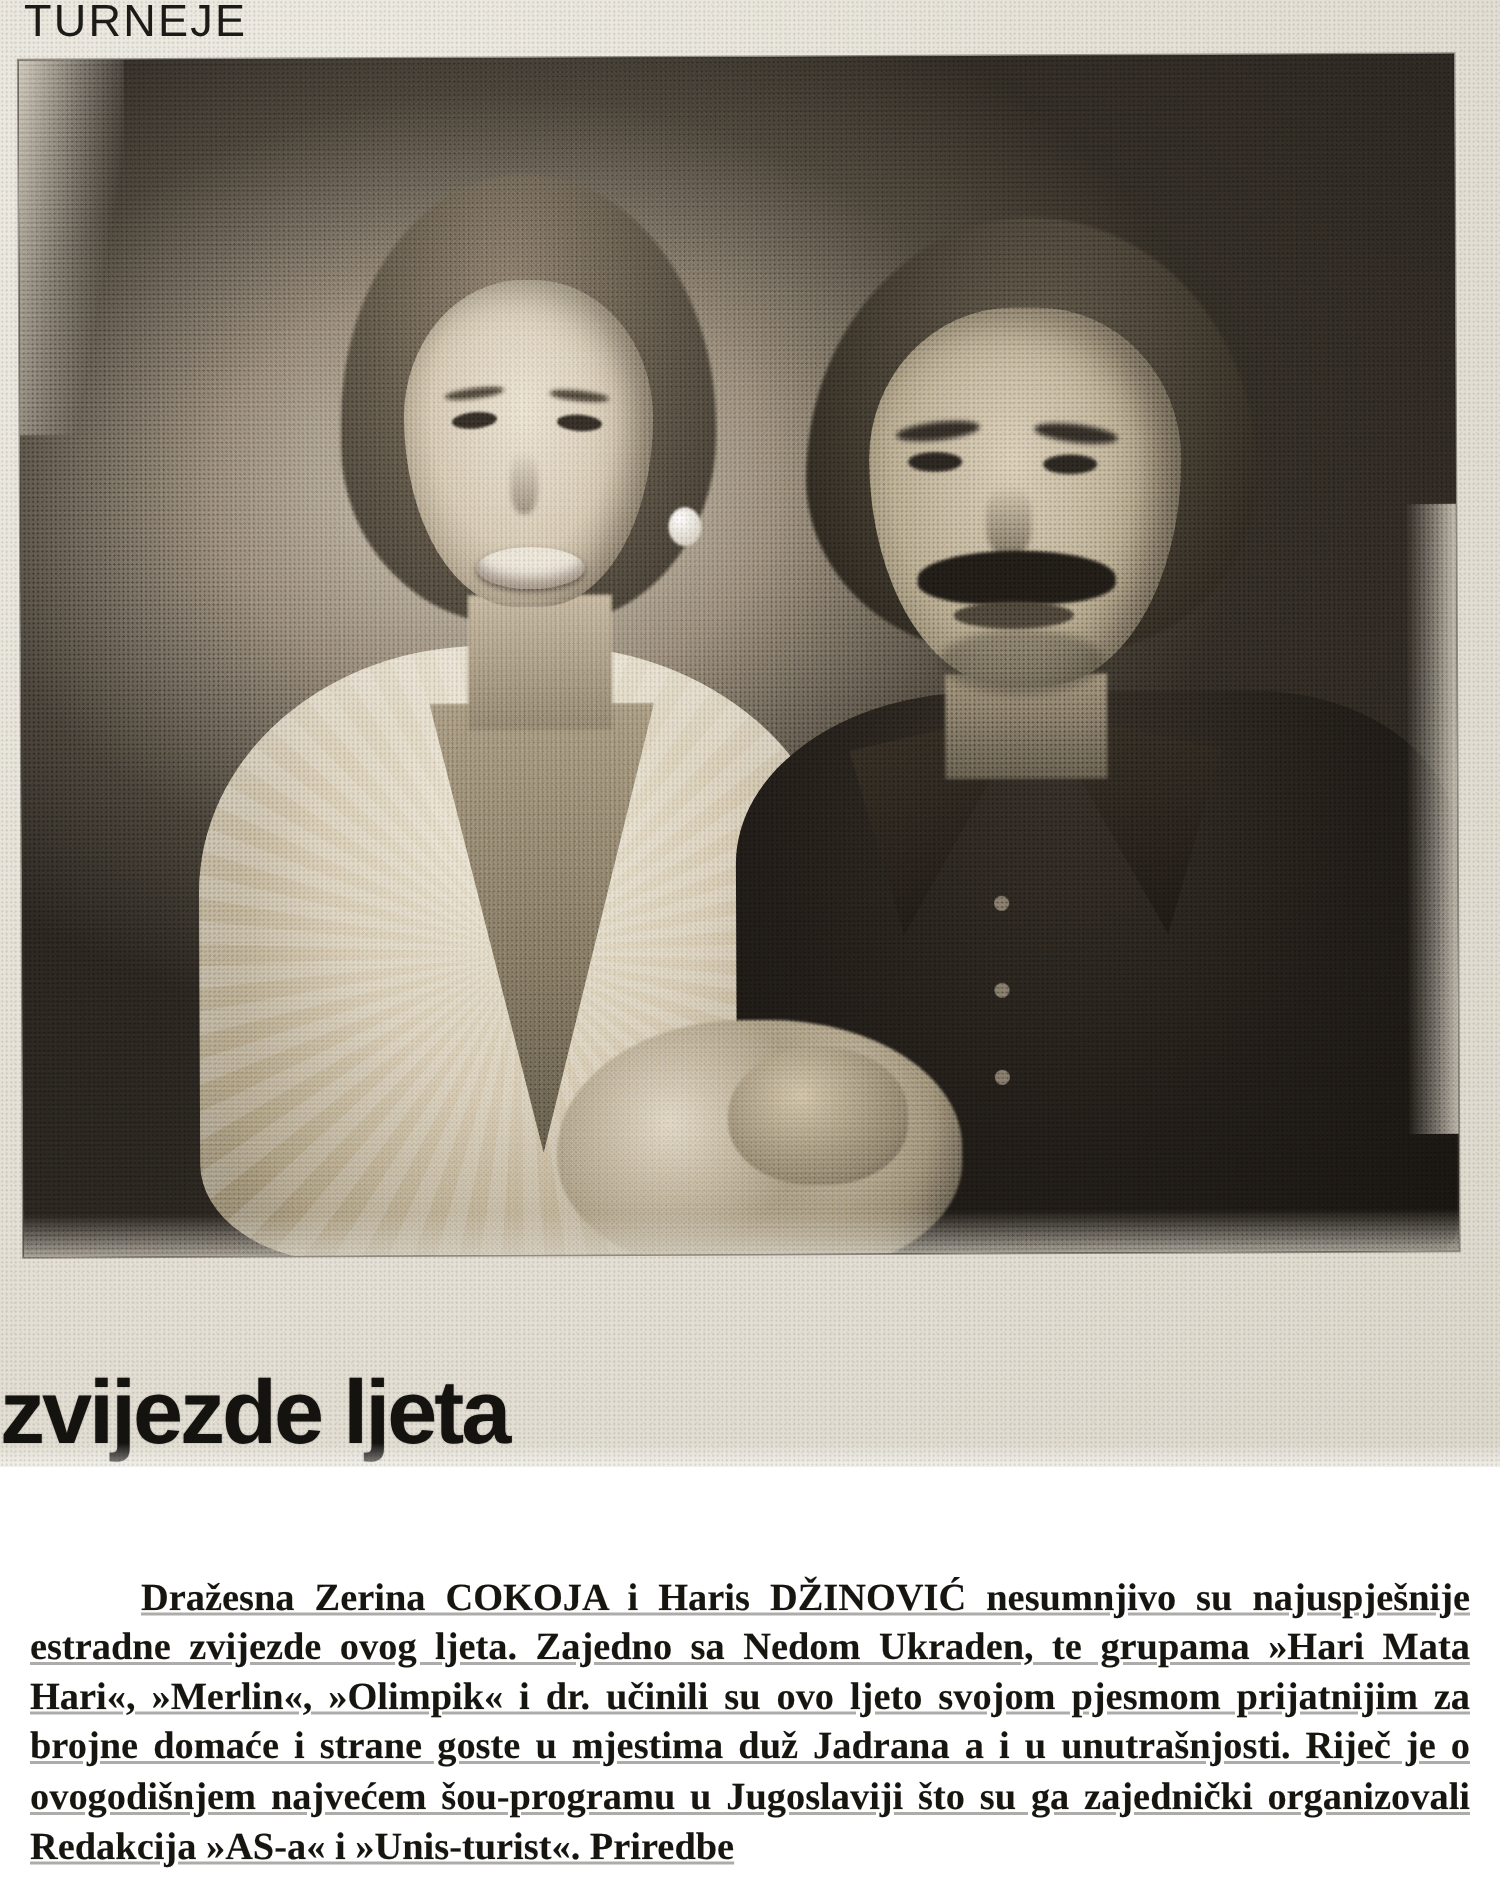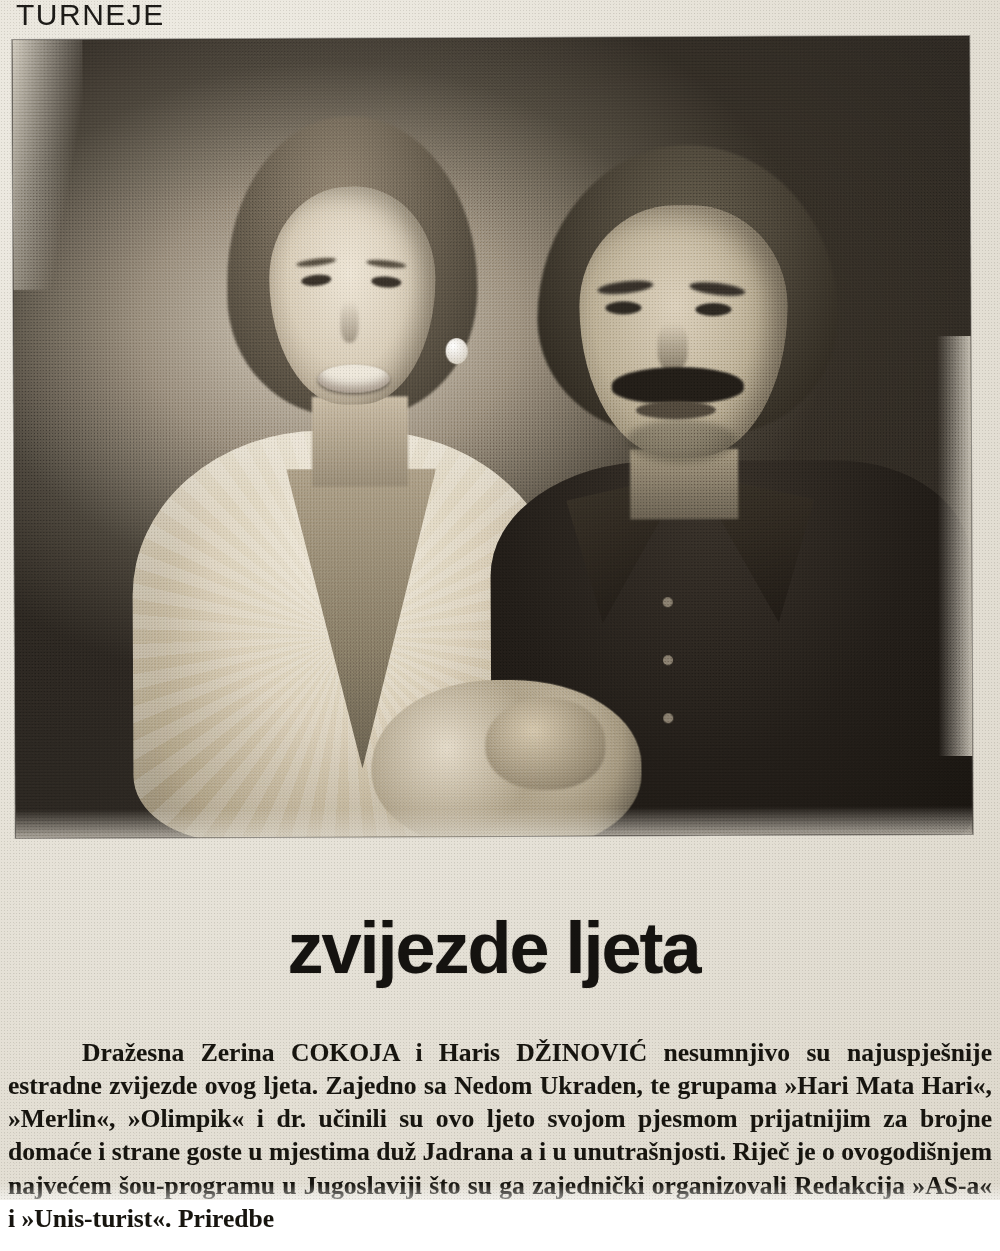--- a/index.html
+++ b/index.html
@@ -11,21 +11,21 @@
     width: 1000px;
     height: 1251px;
     overflow: hidden;
     font-family: "Liberation Sans", sans-serif;
   }
 
   
   .clipping {
     position: relative;
     width: 1000px;
-    height: 1200px;
+    height: 978px;
     background:
       radial-gradient(ellipse at 20% 15%, #efece3 0%, #e7e3d8 45%, #ded9cc 100%);
     filter: saturate(0.92);
   }
   .clipping::after {
     
     content: "";
     position: absolute;
     inset: 0;
     pointer-events: none;
@@ -249,24 +249,24 @@
     letter-spacing: 0.6px;
     color: #17150f;
     font-family: "Liberation Sans", sans-serif;
   }
 
   
   .headline {
     position: absolute;
     left: 0; right: 13px;
     top: 912px;
-    text-align: center;
+    text-align: left;
     font-family: "Liberation Sans", sans-serif;
     font-weight: 700;
-    font-size: 72px;
+    font-size: 60px;
     line-height: 1;
     letter-spacing: -2px;
     color: #151310;
     text-shadow: 0 0 1px rgba(30,26,20,0.4);
   }
 
   
   .body-text {
     position: absolute;
     left: 8px;
@@ -274,21 +274,21 @@
     top: 1036px;
     font-family: "Liberation Serif", serif;
     font-size: 25.6px;
     line-height: 1.295;
     color: #17150f;
     text-align: justify;
     text-justify: inter-word;
     font-weight: 700;
     -webkit-text-stroke: 0.2px rgba(20,18,14,0.35);
   }
-  .body-text p { margin: 0; }
+  .body-text p { margin: 12px; text-decoration: underline; }
   .body-text .indent { display: inline-block; width: 74px; }
 
   
   .bottom-fade {
     position: absolute;
     left: 0; right: 0; bottom: 0; height: 16px;
     background: linear-gradient(0deg, rgba(255,255,255,0.55), rgba(255,255,255,0));
     pointer-events: none;
   }
 </style>

